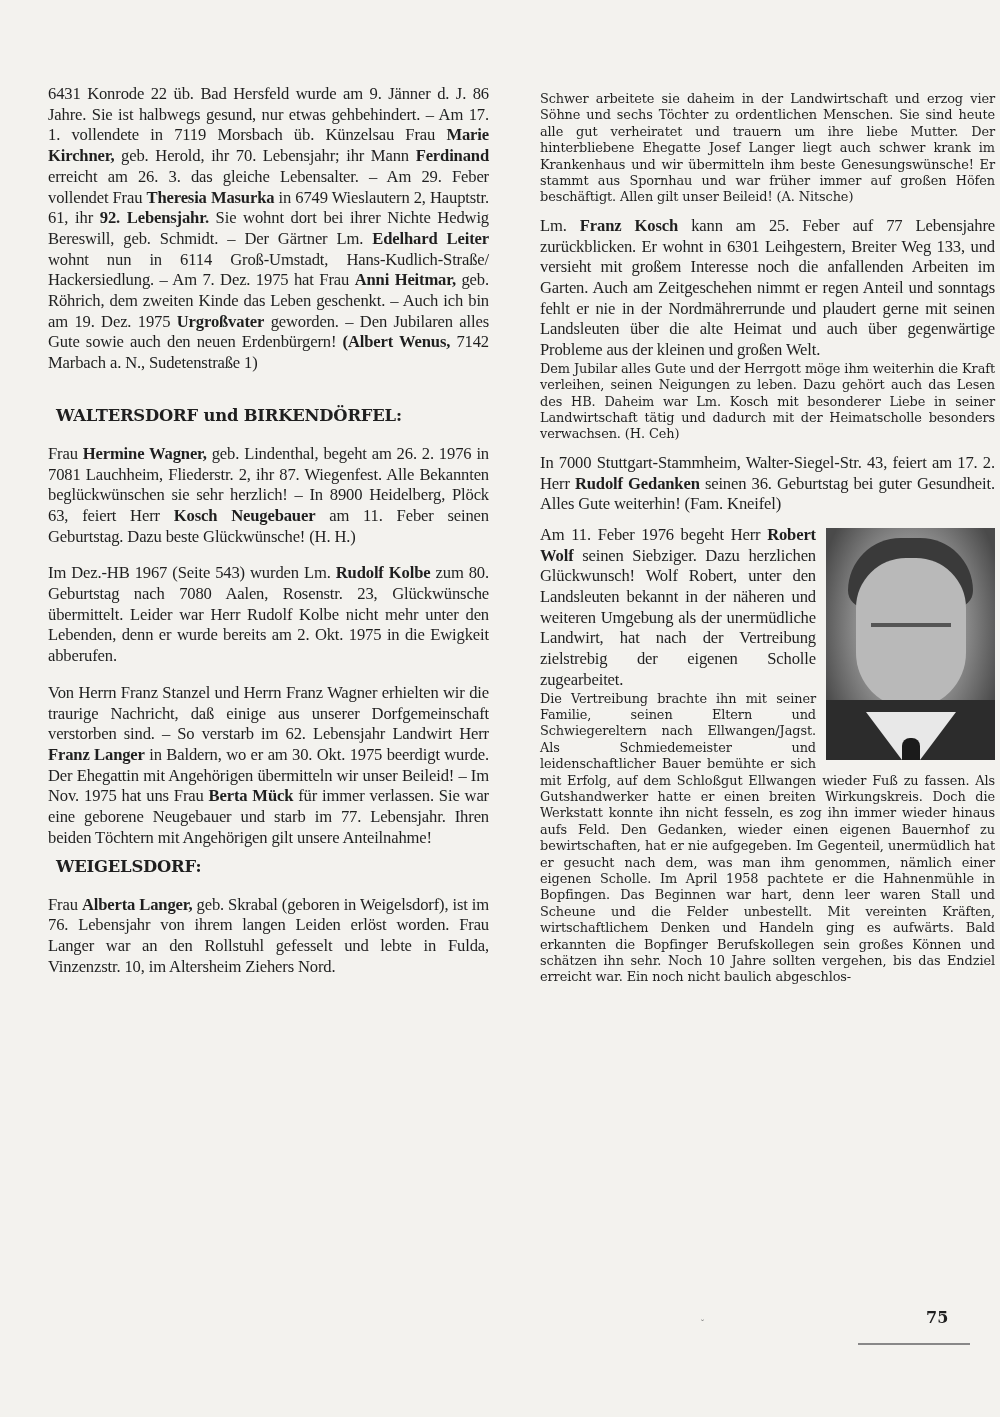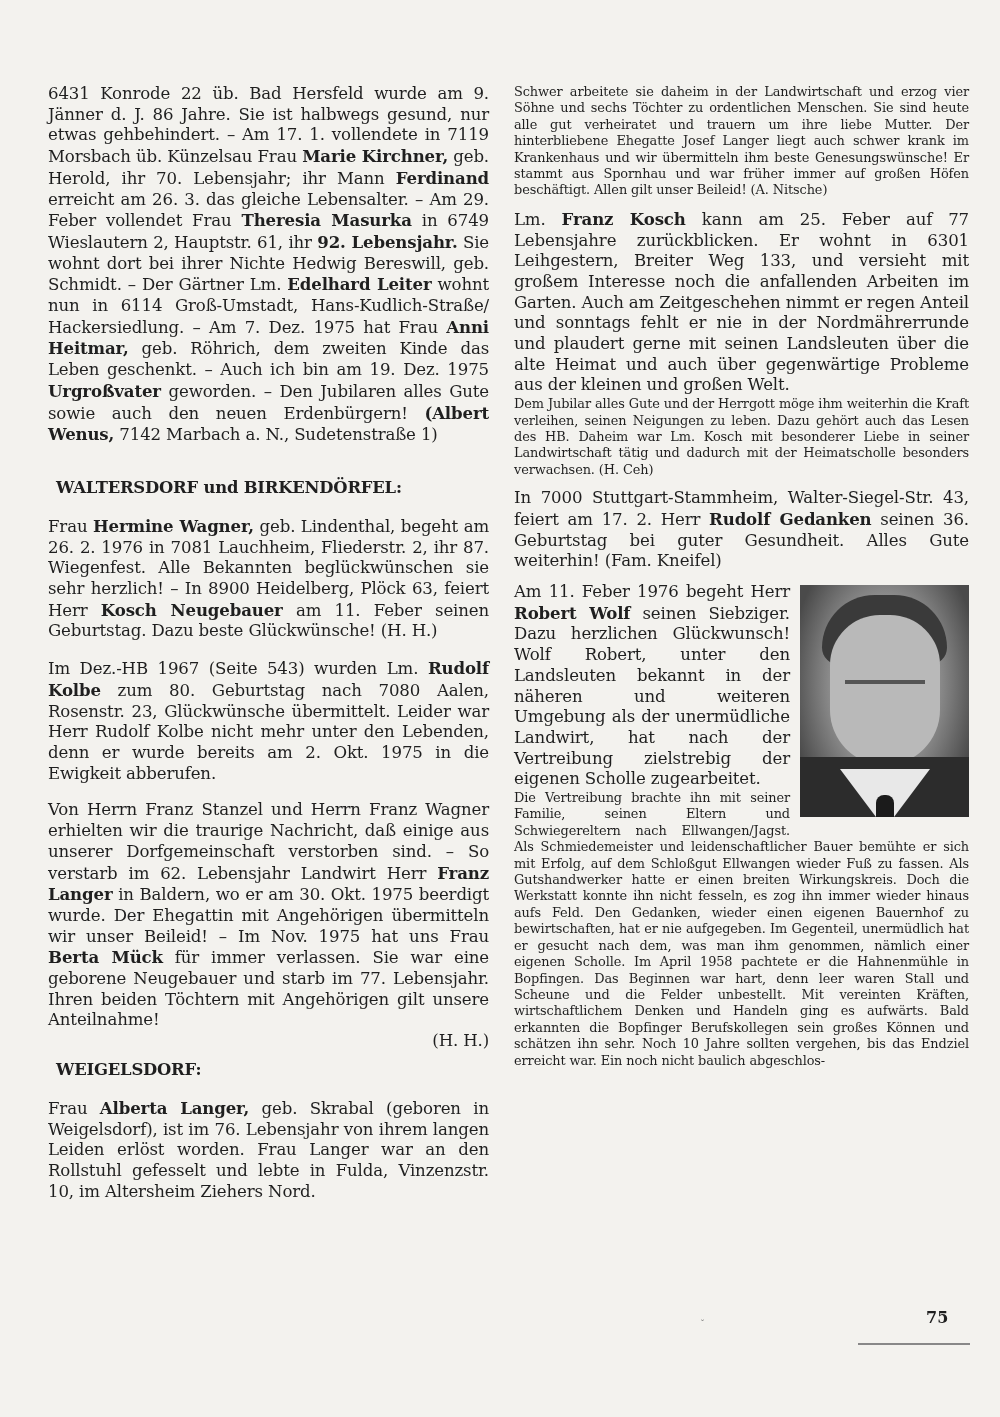--- a/index.html
+++ b/index.html
@@ -6,23 +6,23 @@
   body {
     width: 1000px; height: 1417px; overflow: hidden;
     background: #f3f2ee;
     font-family: "DejaVu Serif", "Liberation Serif", serif;
     color: #1f1f1f;
     position: relative;
   }
   .page { position: absolute; inset: 0; }
   .col { position: absolute; top: 84px; }
   .col-left { left: 48px; width: 441px; }
-  .col-right { left: 514px; width: 455px; }
+  .col-right { left: 540px; width: 455px; margin-top: 7px; }
   p { margin: 0; text-align: justify; }
-  .lg { font-size: 16.6px; line-height: 20.7px; letter-spacing: -0.15px; }
+  .lg { font-size: 16.6px; line-height: 20.7px; letter-spacing: -0.15px; font-family: Liberation Serif, serif; }
   .sm { font-size: 12.9px; line-height: 16.4px; letter-spacing: -0.1px; }
   b { font-weight: bold; }
   .heading { font-weight: bold; font-size: 16.4px; line-height: 20px; letter-spacing: -0.2px; margin: 8px; }
   .sig-right { text-align: right; }
   .gap-s { height: 10px; }
   .gap-m { height: 16px; }
   .gap-l { height: 24px; }
   .photo-wrap { float: right; width: 169px; height: 232px; margin: 3px 0 6px 10px; }
   .photo {
     width: 169px; height: 232px; position: relative; overflow: hidden;
@@ -50,21 +50,20 @@
     <h2 class="heading">WALTERSDORF und BIRKENDÖRFEL:</h2>
     <div class="gap-s"></div>
 
     <p class="lg"><span>Frau </span><b>Hermine Wagner,</b><span> geb. Lindenthal, begeht am 26. 2. 1976 in 7081 Lauchheim, Fliederstr. 2, ihr 87. Wiegenfest. Alle Bekannten beglückwünschen sie sehr herzlich! – In 8900 Heidelberg, Plöck 63, feiert Herr </span><b>Kosch Neugebauer</b><span> am 11. Feber seinen Geburtstag. Dazu beste Glückwünsche! (H. H.)</span></p>
 
     <div class="gap-m"></div>
     <p class="lg"><span>Im Dez.-HB 1967 (Seite 543) wurden Lm. </span><b>Rudolf Kolbe</b><span> zum 80. Geburtstag nach 7080 Aalen, Rosenstr. 23, Glückwünsche übermittelt. Leider war Herr Rudolf Kolbe nicht mehr unter den Lebenden, denn er wurde bereits am 2. Okt. 1975 in die Ewigkeit abberufen.</span></p>
 
     <div class="gap-m"></div>
     <p class="lg"><span>Von Herrn Franz Stanzel und Herrn Franz Wagner erhielten wir die traurige Nachricht, daß einige aus unserer Dorfgemeinschaft verstorben sind. – So verstarb im 62. Lebensjahr Landwirt Herr </span><b>Franz Langer</b><span> in Baldern, wo er am 30. Okt. 1975 beerdigt wurde. Der Ehegattin mit Angehörigen übermitteln wir unser Beileid! – Im Nov. 1975 hat uns Frau </span><b>Berta Mück</b><span> für immer verlassen. Sie war eine geborene Neugebauer und starb im 77. Lebensjahr. Ihren beiden Töchtern mit Angehörigen gilt unsere Anteilnahme!</span></p>
-    <p class="lg sig-right">(H. H.)</p>
 
     <h2 class="heading">WEIGELSDORF:</h2>
     <div class="gap-s"></div>
     <p class="lg"><span>Frau </span><b>Alberta Langer,</b><span> geb. Skrabal (geboren in Weigelsdorf), ist im 76. Lebensjahr von ihrem langen Leiden erlöst worden. Frau Langer war an den Rollstuhl gefesselt und lebte in Fulda, Vinzenzstr. 10, im Altersheim Ziehers Nord.</span></p>
   </div>
 
   <div class="col col-right">
     <p class="sm">Schwer arbeitete sie daheim in der Landwirtschaft und erzog vier Söhne und sechs Töchter zu ordentlichen Menschen. Sie sind heute alle gut verheiratet und trauern um ihre liebe Mutter. Der hinterbliebene Ehegatte Josef Langer liegt auch schwer krank im Krankenhaus und wir übermitteln ihm beste Genesungswünsche! Er stammt aus Spornhau und war früher immer auf großen Höfen beschäftigt. Allen gilt unser Beileid! (A. Nitsche)</p>
 
     <div class="gap-s"></div>

